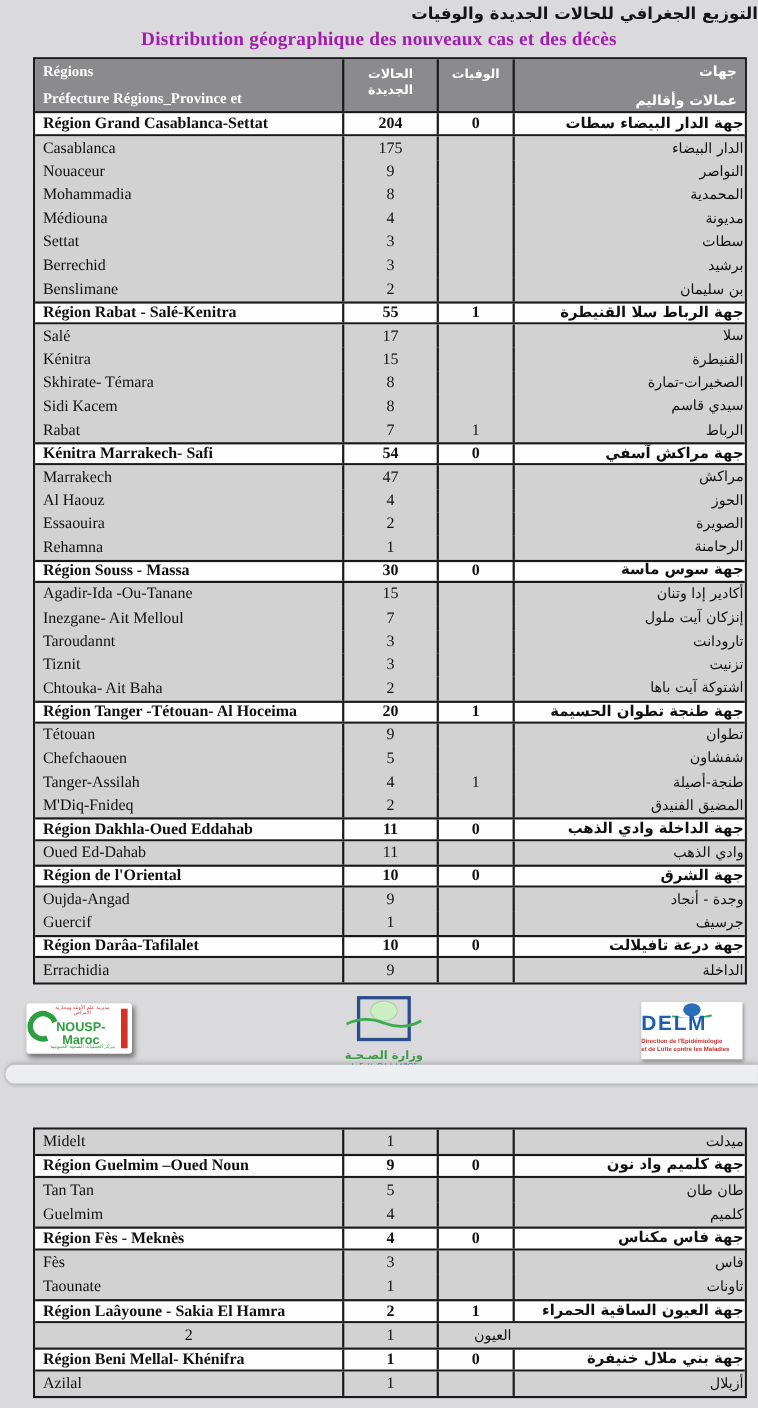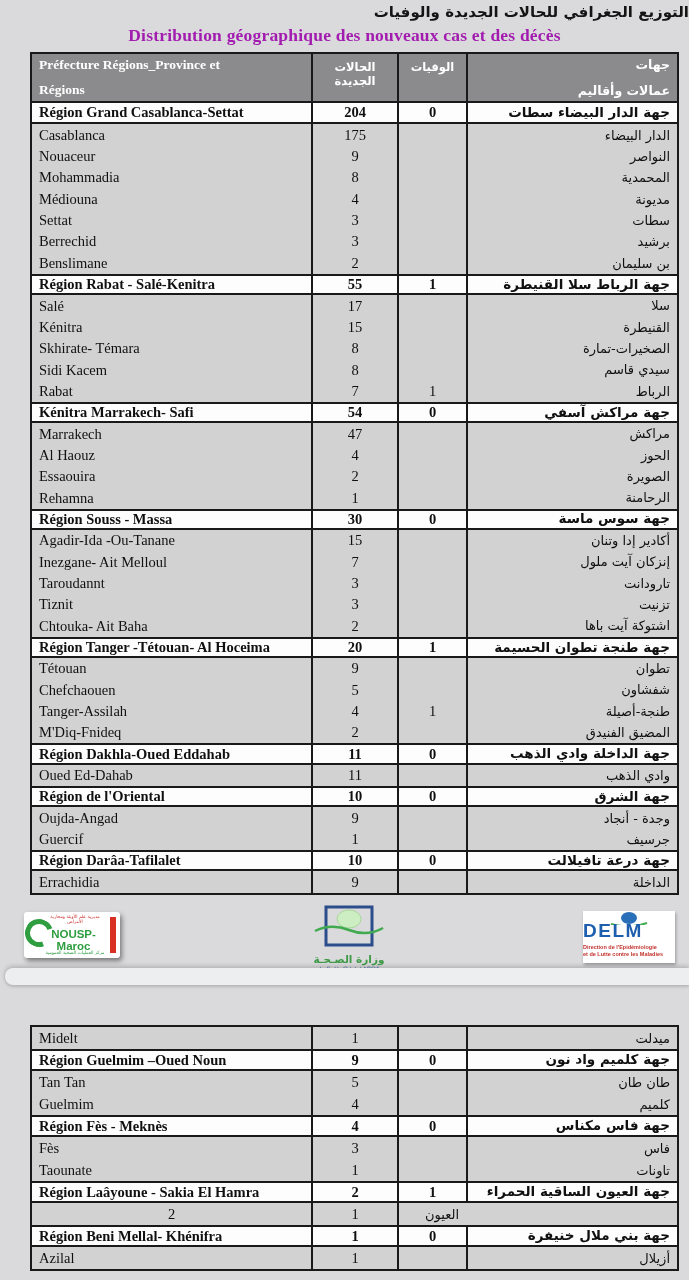--- a/index.html
+++ b/index.html
@@ -32,21 +32,21 @@
   .t2 .row{height:22px;}
   .row--pref{background:#d2d2d3;}
   .row--region{background:#fdfdfd;border-top:2px solid #191919;border-bottom:2px solid #191919;}
   .t1 .row--region:first-child{border-top:none;}
   .row--region .cell{font-weight:bold;}
   .cell{box-sizing:border-box;display:flex;align-items:center;overflow:hidden;
     white-space:nowrap;font-size:14.5px;color:#101010;line-height:1;}
   .cell + .cell{border-left:2px solid #191919;}
   .c-fr{padding-left:7px;}
   .c-num{justify-content:center;}
-  .c-ar{justify-content:flex-end;padding-right:7px;font-family:"DejaVu Sans",sans-serif;font-size:13px;}
+  .c-ar{justify-content:flex-end;padding-right:1px;font-family:"DejaVu Sans",sans-serif;font-size:13px;}
   .row--region .c-ar{font-size:13.5px;}
 
   
   .logo-nousp{position:absolute;left:24px;top:912px;width:96px;height:46px;background:#ffffff;
     border-radius:3px;box-shadow:2px 3px 5px rgba(0,0,0,0.45);overflow:hidden;
     font-family:"Liberation Sans",sans-serif;}
   .nousp-arc{position:absolute;left:1px;top:7px;width:28px;height:28px;border:5px solid #2e9e40;
     border-radius:50%;border-right-color:transparent;transform:rotate(25deg);box-sizing:border-box;}
   .nousp-top{position:absolute;top:2px;left:18px;right:12px;text-align:center;font-size:4.5px;
     color:#cc3333;line-height:5px;font-family:"DejaVu Sans",sans-serif;}
@@ -76,22 +76,22 @@
 <body>
 
 <div class="page">
 
   <div class="title-ar">التوزيع الجغرافي للحالات الجديدة والوفيات</div>
   <div class="title-fr">Distribution géographique des nouveaux cas et des décès</div>
 
   <div class="data-table t1">
     <div class="thead">
       <div class="th th-fr">
+        <div>Régions</div>
         <div>Préfecture Régions_Province et</div>
-        <div>Régions</div>
       </div>
       <div class="th th-mid">
         <div class="ar">الحالات الجديدة</div>
         <div class="fr">Nouveaux cas</div>
       </div>
       <div class="th th-mid">
         <div class="ar">الوفيات</div>
         <div class="fr">Nouveaux Décès</div>
       </div>
       <div class="th th-ar">

